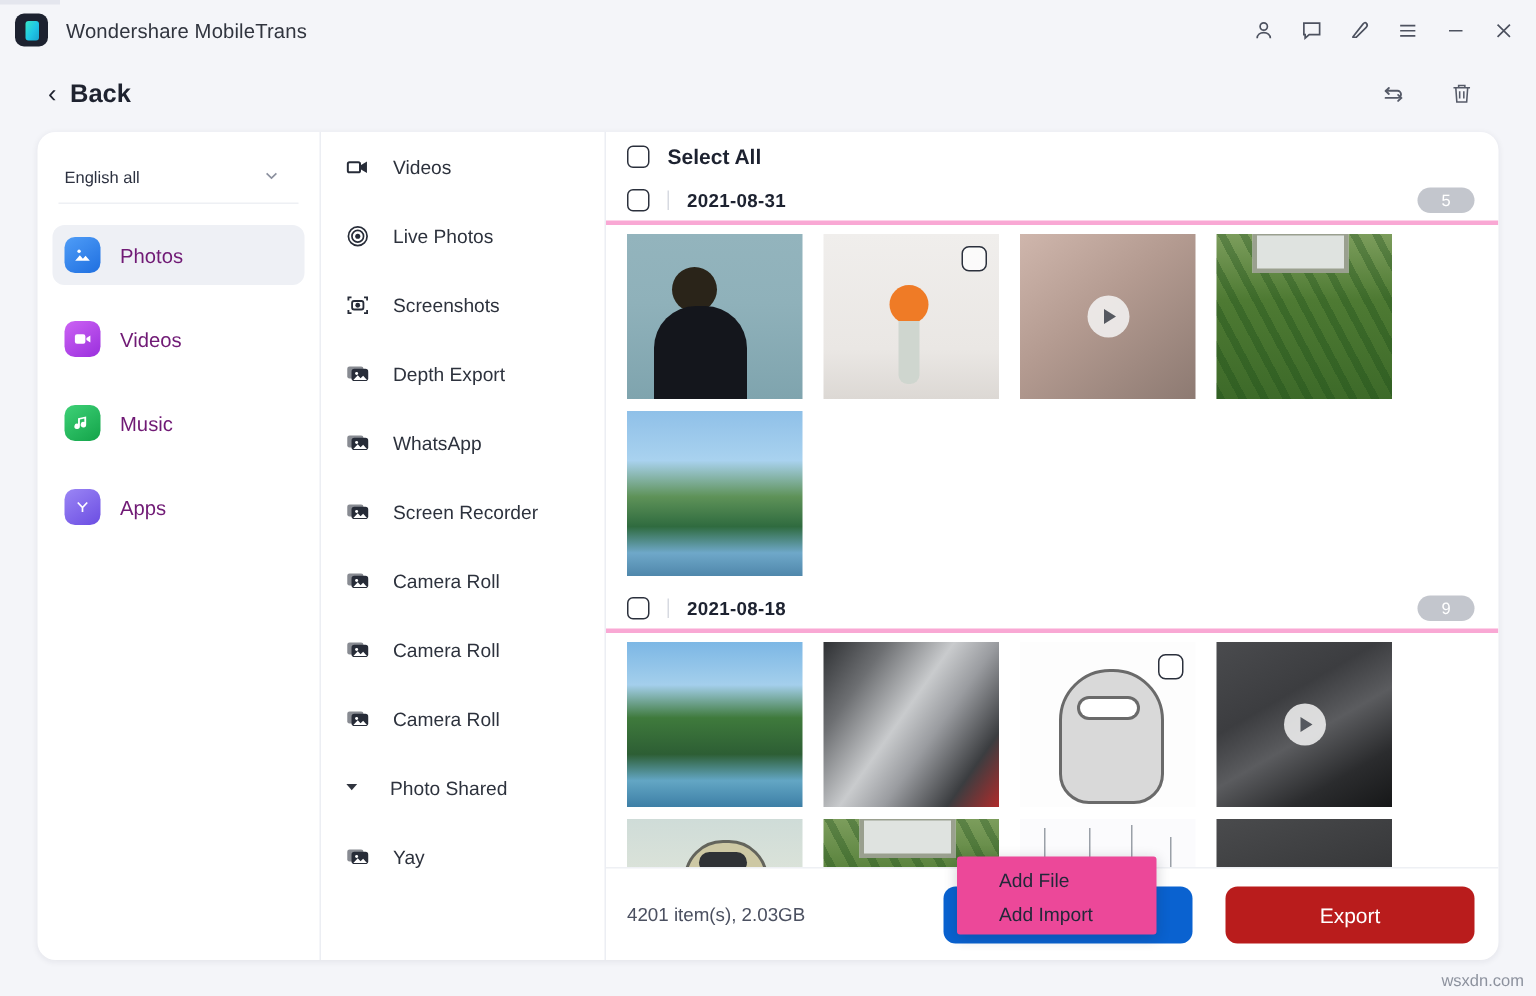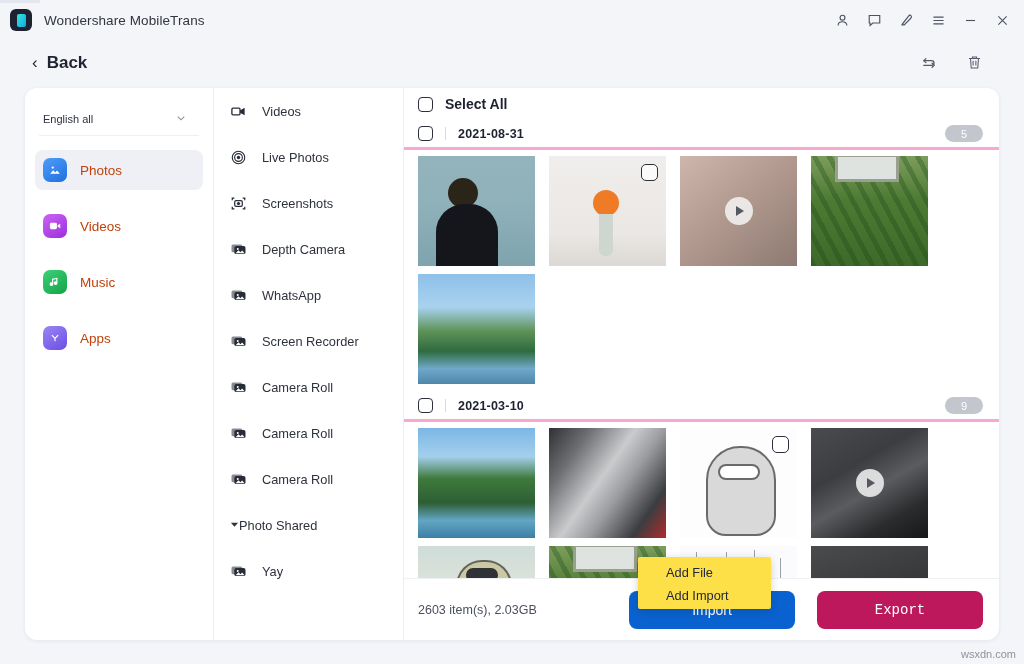--- a/index.html
+++ b/index.html
@@ -96,35 +96,35 @@
     display: flex; align-items: center; gap: 13px;
     height: 40px; padding-left: 8px; border-radius: 8px; margin-bottom: 16px;
   }
   .nav-item.active { background: #eef0f5; }
   .nav-ico {
     width: 24px; height: 24px; border-radius: 7px;
     display:flex; align-items:center; justify-content:center;
     color:#fff; flex:0 0 24px;
   }
   .nav-ico svg{display:block}
-  .nav-label { font-size: 13.5px; color: #c2410c; }
+  .nav-label { font-size: 13.5px; color: #701a75; }
 
   
   .cats {
     width: 190px; flex: 0 0 190px; height: 100%;
     border-right: 1px solid #eceef3;
     padding-top: 10px; overflow: hidden;
   }
   .cat-item {
     display:flex; align-items:center; gap: 14px;
     height: 26px; margin: 0 0 20px 0; padding-left: 16px;
   }
   .cat-ico { width: 18px; flex:0 0 18px; color:#272c38; display:flex; align-items:center; }
   .cat-label { font-size: 12.8px; color: #2d323d; }
-  .cat-group { padding-left: 16px; display:flex; align-items:center; gap:0; height:26px; margin-bottom:20px;}
+  .cat-group { padding-left: 16px; display:flex; align-items:center; gap:21px; height:26px; margin-bottom:20px;}
   .cat-group .tri { color:#31353f; font-size:9px; }
   .cat-group .glabel { font-size:12.8px; color:#2d323d; }
 
   
   .content { flex: 1 1 auto; height: 100%; position: relative; display:flex; flex-direction:column;}
   .content-scroll { flex: 1 1 auto; position:relative; overflow:hidden; }
 
   .cb {
     width: 15px; height: 15px; border: 1.6px solid #2b303c;
     border-radius: 4px; background:#fff; flex: 0 0 15px;
@@ -178,26 +178,26 @@
     position: relative;
   }
   .fcount { font-size: 12.5px; color: #4b5060; }
   .fbtns { margin-left:auto; display:flex; gap: 22px; }
   .btn {
     width: 166px; height: 38px; border-radius: 8px; border:none;
     color:#fff; font-size: 14px; font-family:"Liberation Sans", sans-serif;
     display:flex;align-items:center;justify-content:center;
   }
   .btn-import { background: #0a62d0; }
-  .btn-export { background: #be185d; font-family: Liberation Mono, monospace; }
+  .btn-export { background: #b91c1c; }
 
   
   .ctx {
-    position: absolute; left: 638px; top: 557px;
-    width: 133px; height: 52px; background:#fde047;
+    position: absolute; left: 638px; top: 571px;
+    width: 133px; height: 52px; background:#ec4899;
     box-shadow: 0 2px 9px rgba(20,25,40,.20);
     border-radius: 2px;
     z-index: 40; padding-top: 4px;
   }
   .ctx-item {
     height: 23px; display:flex; align-items:center; padding-left: 28px;
     font-size: 12.8px; color: #23283a;
   }
 
   .watermark {
@@ -394,21 +394,21 @@
 
       <div class="cat-item">
         <span class="cat-ico">
           <svg width="17" height="17" viewBox="0 0 18 18" fill="currentColor">
               <rect x="1.6" y="3.6" width="11.4" height="8.4" rx="1.6" opacity=".55"></rect>
               <rect x="4.6" y="5.2" width="11.8" height="8.6" rx="2"></rect>
               <circle cx="8.2" cy="8.4" r="1.05" fill="#fff"></circle>
               <path d="M5.9 13l3.1-3.3 2 2.2 1.8-1.9 2.7 3z" fill="#fff"></path>
             </svg>
         </span>
-        <span class="cat-label">Depth Camera</span>
+        <span class="cat-label">Depth Export</span>
       </div>
 
       <div class="cat-item">
         <span class="cat-ico">
           <svg width="17" height="17" viewBox="0 0 18 18" fill="currentColor">
               <rect x="1.6" y="3.6" width="11.4" height="8.4" rx="1.6" opacity=".55"></rect>
               <rect x="4.6" y="5.2" width="11.8" height="8.6" rx="2"></rect>
               <circle cx="8.2" cy="8.4" r="1.05" fill="#fff"></circle>
               <path d="M5.9 13l3.1-3.3 2 2.2 1.8-1.9 2.7 3z" fill="#fff"></path>
             </svg>
@@ -510,21 +510,21 @@
           <div class="thumb t-hand">
             <span class="play"></span>
           </div>
           <div class="thumb t-leaf"></div>
           <div class="thumb t-beach"></div>
         </div>
 
         <div class="daterow">
           <span class="cb"></span>
           <span class="sep"></span>
-          <span class="date">2021-03-10</span>
+          <span class="date">2021-08-18</span>
           <span class="badge">9</span>
         </div>
         <div class="grid">
           <div class="thumb t-beach2"></div>
           <div class="thumb t-office"></div>
           <div class="thumb t-totoro">
             <span class="cb-ov"></span>
           </div>
           <div class="thumb t-keyboard">
             <span class="play"></span>
@@ -534,21 +534,21 @@
           <div class="thumb t-hang"></div>
           <div class="thumb t-dark">
             
           </div>
 
         </div>
 
       </div>
 
       <div class="footer">
-        <span class="fcount">2603 item(s), 2.03GB</span>
+        <span class="fcount">4201 item(s), 2.03GB</span>
         <div class="fbtns">
           <button class="btn btn-import">Import</button>
           <button class="btn btn-export">Export</button>
         </div>
       </div>
     </div>
 
   </div>
 
   <div class="ctx">

